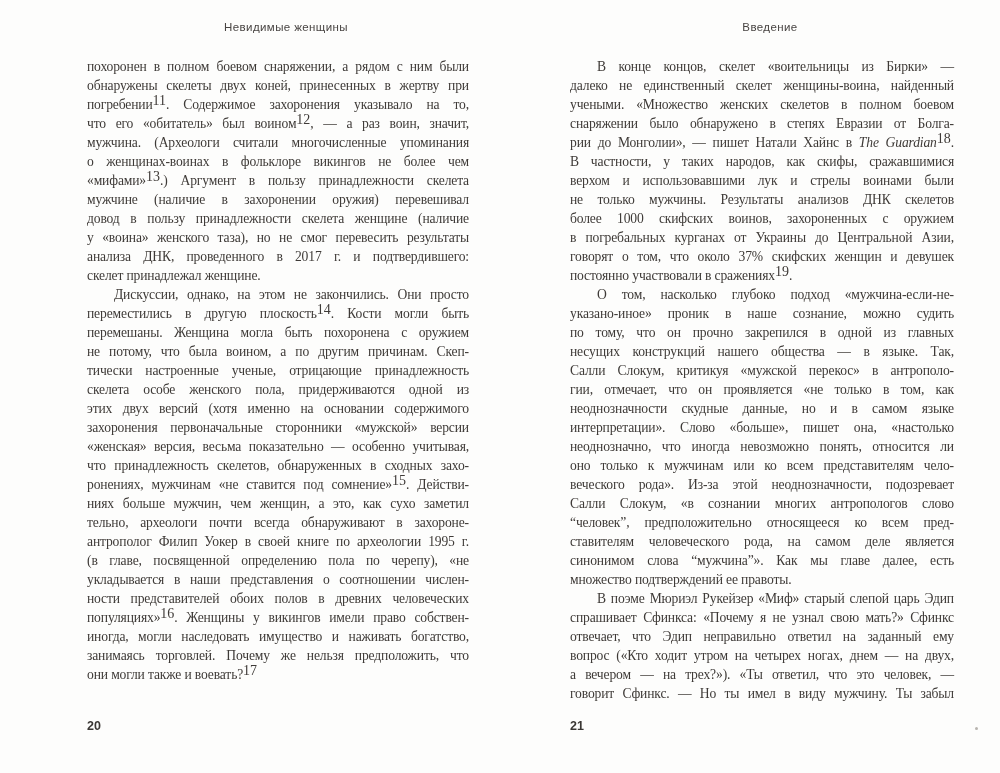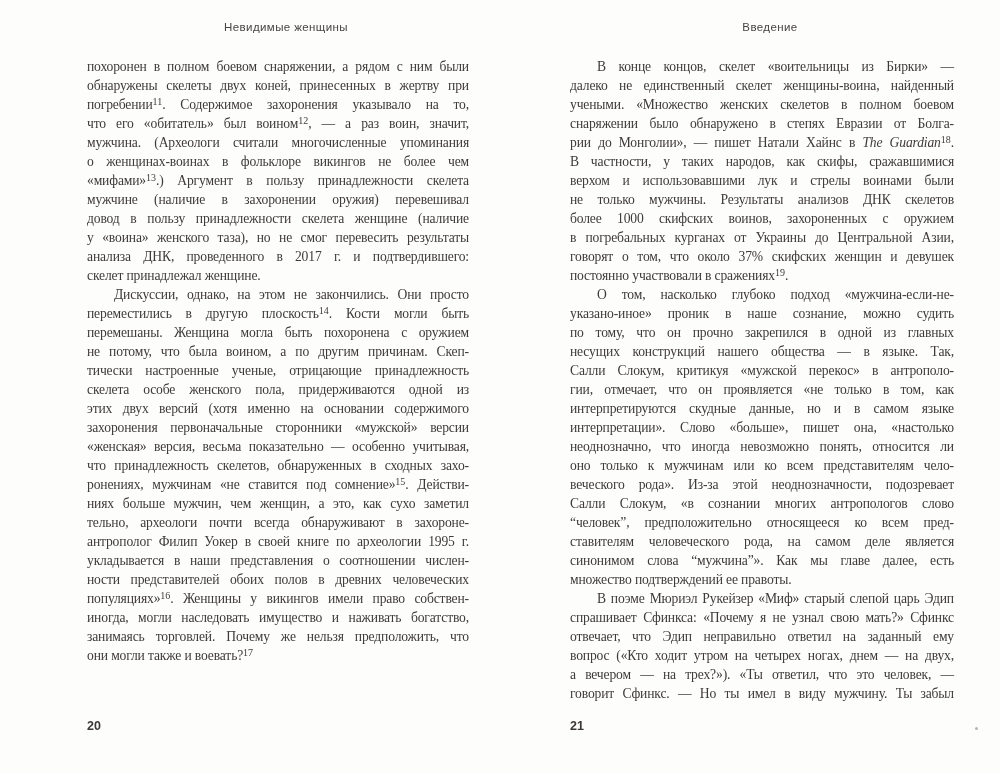--- a/index.html
+++ b/index.html
@@ -42,21 +42,21 @@
     height: 19px;
     line-height: 19px;
     text-align: justify;
     text-align-last: justify;
     white-space: normal;
     overflow: visible;
   }
   .line.end { text-align-last: left; }
   .line.indent { text-indent: 27px; }
   .sup {
-    font-size: 10px;
+    font-size: 14px;
     letter-spacing: 0;
     line-height: 0;
     position: relative;
     top: -4.5px;
   }
   .i { font-style: italic; }
   .page-number {
     position: absolute;
     top: 719px; left: 0; right: 0;
     text-align: left;
@@ -103,20 +103,21 @@
           <div class="line">тически настроенные ученые, отрицающие принадлежность</div>
           <div class="line">скелета особе женского пола, придерживаются одной из</div>
           <div class="line">этих двух версий (хотя именно на основании содержимого</div>
           <div class="line">захоронения первоначальные сторонники «мужской» версии</div>
           <div class="line">«женская» версия, весьма показательно — особенно учитывая,</div>
           <div class="line">что принадлежность скелетов, обнаруженных в сходных захо-</div>
           <div class="line">ронениях, мужчинам «не ставится под сомнение»<span class="sup">15</span>. Действи-</div>
           <div class="line">ниях больше мужчин, чем женщин, а это, как сухо заметил</div>
           <div class="line">тельно, археологи почти всегда обнаруживают в захороне-</div>
           <div class="line">антрополог Филип Уокер в своей книге по археологии 1995 г.</div>
+          <div class="line">(в главе, посвященной определению пола по черепу), «не</div>
           <div class="line">укладывается в наши представления о соотношении числен-</div>
           <div class="line">ности представителей обоих полов в древних человеческих</div>
           <div class="line">популяциях»<span class="sup">16</span>. Женщины у викингов имели право собствен-</div>
           <div class="line">иногда, могли наследовать имущество и наживать богатство,</div>
           <div class="line">занимаясь торговлей. Почему же нельзя предположить, что</div>
           <div class="line end">они могли также и воевать?<span class="sup">17</span></div>
         </div>
       </div>
     <div class="page-number">20</div>
   </div>
@@ -138,21 +139,21 @@
           <div class="line">говорят о том, что около 37% скифских женщин и девушек</div>
           <div class="line end">постоянно участвовали в сражениях<span class="sup">19</span>.</div>
         </div>
         <div class="paragraph">
           <div class="line indent">О том, насколько глубоко подход «мужчина-если-не-</div>
           <div class="line">указано-иное» проник в наше сознание, можно судить</div>
           <div class="line">по тому, что он прочно закрепился в одной из главных</div>
           <div class="line">несущих конструкций нашего общества — в языке. Так,</div>
           <div class="line">Салли Слокум, критикуя «мужской перекос» в антрополо-</div>
           <div class="line">гии, отмечает, что он проявляется «не только в том, как</div>
-          <div class="line">интерпретируются скудные данные, но и в самом языке</div>
+          <div class="line">неоднозначности скудные данные, но и в самом языке</div>
           <div class="line">интерпретации». Слово «больше», пишет она, «настолько</div>
           <div class="line">неоднозначно, что иногда невозможно понять, относится ли</div>
           <div class="line">оно только к мужчинам или ко всем представителям чело-</div>
           <div class="line">веческого рода». Из-за этой неоднозначности, подозревает</div>
           <div class="line">Салли Слокум, «в сознании многих антропологов слово</div>
           <div class="line">“человек”, предположительно относящееся ко всем пред-</div>
           <div class="line">ставителям человеческого рода, на самом деле является</div>
           <div class="line">синонимом слова “мужчина”». Как мы главе далее, есть</div>
           <div class="line end">множество подтверждений ее правоты.</div>
         </div>

